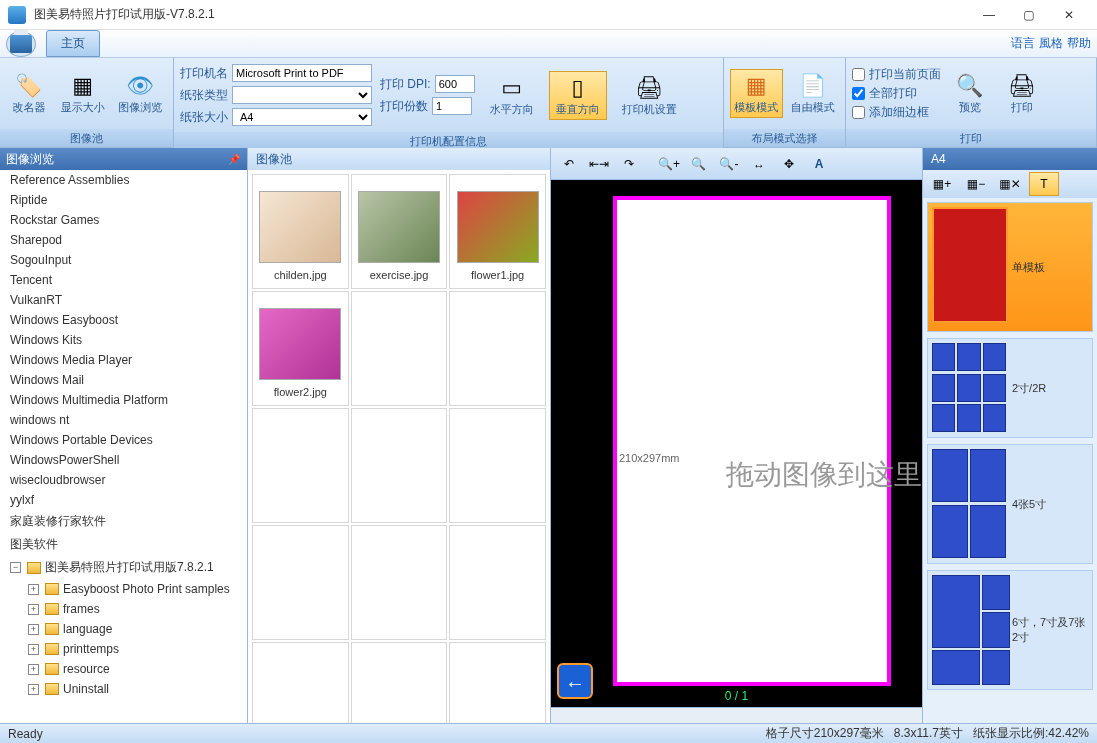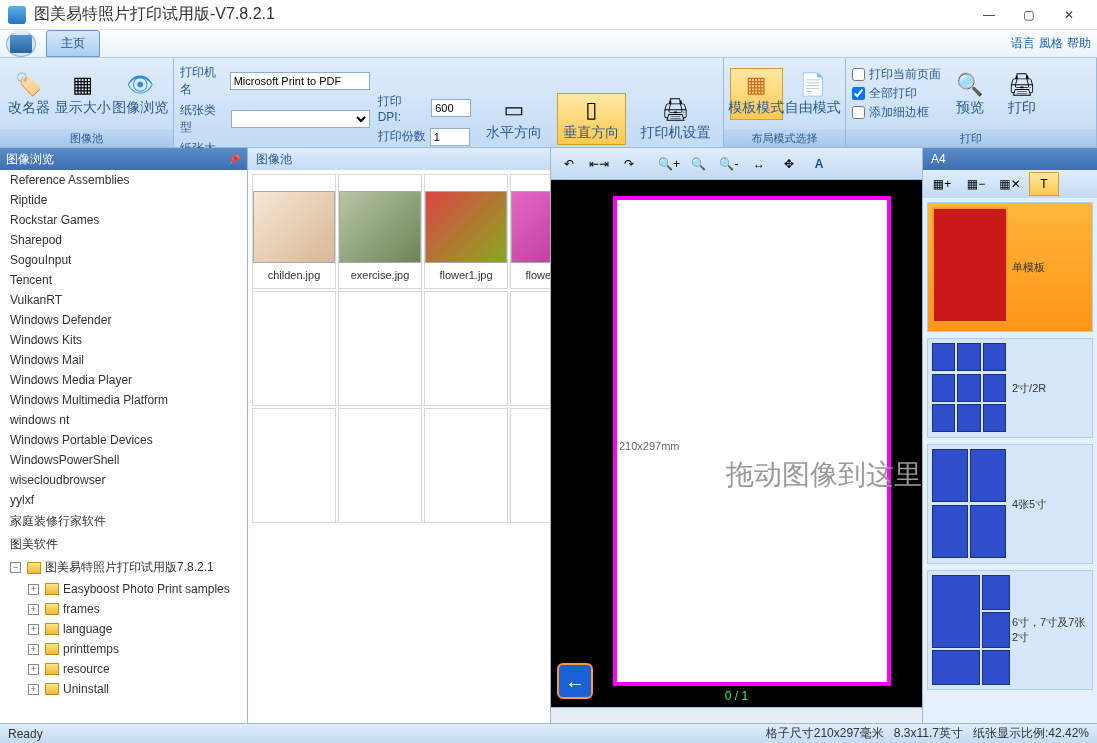--- a/index.html
+++ b/index.html
@@ -1,36 +1,36 @@
 <!DOCTYPE html>
 <html><head>
 <meta charset="utf-8">
 <style>
 * { box-sizing: border-box; margin: 0; padding: 0; font-family: "Microsoft YaHei", "Segoe UI", sans-serif; font-size: 12px; }
 body { background: #fff; width: 1097px; height: 743px; overflow: hidden; display: flex; flex-direction: column; }
 
 .titlebar { height: 30px; background: #fff; display: flex; align-items: center; padding: 0 8px; border-bottom: 1px solid #e0e0e0; }
 .titlebar .appicon { width: 18px; height: 18px; background: linear-gradient(#5bb0e8,#2576c4); border-radius: 3px; margin-right: 8px; display:flex;align-items:center;justify-content:center;}
-.titlebar .title { flex: 1; font-size: 16px; color: #333; }
+.titlebar .title { flex: 1; font-size: 12px; color: #333; }
 .titlebar .winbtn { width: 40px; height: 28px; display: flex; align-items: center; justify-content: center; cursor: pointer; color:#333;}
 
 .menurow { height: 28px; background: linear-gradient(#fdfdfd,#e9f2fb); border-bottom: 1px solid #b5cbe7; display: flex; align-items: center; padding: 0 6px; }
 .menurow .roundbtn { width: 30px; height: 26px; background: radial-gradient(#fff,#bcd6ef); border:1px solid #8faecf; border-radius: 50%; margin-right:10px; display:flex;align-items:center;justify-content:center; cursor:pointer;}
 .menurow .tab { padding: 4px 14px; background: linear-gradient(#d9e9fb,#a9cdf0); border:1px solid #6e9bcd; border-radius: 3px 3px 0 0; color:#1b4d87; cursor:pointer;}
 .menurow .rightlinks { margin-left:auto; display:flex; gap:4px; color:#1860b8;}
 .menurow .rightlinks span { cursor:pointer; }
 
 .ribbon { height: 90px; background: linear-gradient(#e0edfb,#c3dbf4); border-bottom: 1px solid #9cb9db; display:flex; }
 .rgroup { border-right: 1px solid #9cb9db; display:flex; flex-direction:column; }
 .rgroup .body { flex:1; display:flex; align-items:center; padding:4px 6px; gap:4px;}
 .rgroup .label { height:18px; background:linear-gradient(#bed8f3,#a6c7ea); text-align:center; font-size:11px; color:#2a5a94; line-height:18px;}
 .rbtn { display:flex; flex-direction:column; align-items:center; justify-content:center; padding:2px 6px; min-width:46px; cursor:pointer; border:1px solid transparent;}
 .rbtn .ic { width:28px; height:28px; display:flex;align-items:center;justify-content:center; font-size:22px; }
 .rbtn.sel { background:linear-gradient(#ffe8a6,#ffc94f); border:1px solid #d69e2a;}
-.rtxt { font-size:14px; color:#2a5a94; white-space:nowrap;}
+.rtxt { font-size:11px; color:#2a5a94; white-space:nowrap;}
 .fieldrow { display:flex; align-items:center; gap:4px; margin:2px 0; font-size:11px; color:#2a5a94;}
 .fieldrow input, .fieldrow select { font-size:11px; border:1px solid #8faecf; background:#fff; padding:1px 3px; height:18px;}
 .checkrow { display:flex; align-items:center; gap:4px; font-size:11px; color:#2a5a94;}
 
 .workspace { flex:1; display:flex; min-height:0; }
 
 .leftpanel { width:248px; background:#fff; border-right:1px solid #9cb9db; display:flex; flex-direction:column;}
 .panelhdr { height:22px; background:linear-gradient(#5b8bc8,#3d6fb0); color:#fff; display:flex; align-items:center; padding:0 6px; font-size:12px;}
 .panelhdr .pin { margin-left:auto; cursor:pointer; font-size:10px;}
 .treebody { flex:1; overflow-y:auto; background:#fff; }
@@ -38,33 +38,33 @@
 .treebody::-webkit-scrollbar-track{background:#e8eef6;}
 .treebody::-webkit-scrollbar-thumb{background:#b8cde6;border:1px solid #9cb9db;}
 .treeitem { padding:3px 6px 3px 10px; color:#333; cursor:pointer; white-space:nowrap; display:flex;align-items:center;gap:4px;}
 .treeitem.sub { padding-left:28px;}
 .folder-ic { width:14px;height:12px;background:linear-gradient(#ffe28a,#f0b838);border:1px solid #c68f18;display:inline-block;}
 .expander { width:11px;height:11px;border:1px solid #888;display:inline-flex;align-items:center;justify-content:center;font-size:9px;line-height:1;color:#555;margin-right:2px;}
 
 .poolhdr { height:22px; background:linear-gradient(#e0edfb,#c3dbf4); color:#2a5a94; padding:0 8px; display:flex; align-items:center;}
 
 .centerpanel { width:303px; border-right:1px solid #9cb9db; display:flex; flex-direction:column; background:#fff;}
-.thumbgrid { flex:1; overflow:auto; padding:4px; display:grid; grid-template-columns:repeat(5,1fr); gap:2px; align-content:start;}
+.thumbgrid { flex:1; overflow:auto; padding:4px; display:grid; grid-template-columns:repeat(3,1fr); gap:2px; align-content:start;}
 .thumbcell { height:115px; border:1px solid #d7d7d7; display:flex; flex-direction:column; align-items:center; justify-content:center; cursor:pointer;}
 .thumbcell .img { width:82px; height:72px; margin-top:8px; border:1px solid #aaa;}
 .thumbcell .cap { font-size:11px; color:#333; margin-top:6px;}
 .thumbcell.empty { }
 
 .canvaspanel { flex:1; display:flex; flex-direction:column; background:#000; min-width:0;}
 .ctoolbar { height:32px; background:linear-gradient(#e0edfb,#c3dbf4); border-bottom:1px solid #9cb9db; display:flex; align-items:center; padding:0 4px; gap:2px;}
 .ctbtn { width:28px; height:26px; display:flex;align-items:center;justify-content:center; cursor:pointer; border:1px solid transparent;}
 .canvasarea { flex:1; position:relative; background:#000; overflow:hidden;}
 .page { position:absolute; left:62px; top:16px; width:278px; height:490px; background:#fff; border:4px solid #ff00ff;}
 .dragtxt { position:absolute; right:0; top:56%; transform:translateY(-50%); color:#999; font-size:28px; white-space:nowrap;}
-.pagelbl { position:absolute; left:68px; top:260px; color:#666; font-size:11px;}
+.pagelbl { position:absolute; left:68px; top:272px; color:#666; font-size:11px;}
 .backbtn { position:absolute; left:6px; bottom:8px; width:36px;height:36px; background:#1b61d6; border:2px solid #ff9b2a; border-radius:6px; display:flex;align-items:center;justify-content:center; color:#fff; font-size:20px; cursor:pointer;}
 .pagectr { position:absolute; left:50%; bottom:4px; transform:translateX(-50%); color:#27ef6f; font-size:12px;}
 .hscroll { height:16px; background:#e8eef6; border-top:1px solid #9cb9db;}
 
 .rightpanel { width:175px; background:#e6f0fb; border-left:1px solid #9cb9db; display:flex; flex-direction:column;}
 .rtoolbar { height:28px; display:flex; align-items:center; padding:0 4px; gap:4px; background:linear-gradient(#e0edfb,#c3dbf4);}
 .rtbtn { width:30px;height:24px;display:flex;align-items:center;justify-content:center;cursor:pointer;border:1px solid transparent;}
 .rtbtn.sel { background:linear-gradient(#ffe8a6,#ffc94f); border-color:#d69e2a;}
 .rtpllist { flex:1; overflow-y:auto; padding:4px;}
 .tplrow { display:flex; align-items:center; margin-bottom:6px; background:#d6e7f9; border:1px solid #aecdef; padding:4px;}
@@ -213,24 +213,24 @@
         <span class="pin">📌</span>
       </div>
     <div class="treebody" id="treebody">
         <div class="treeitem">Reference Assemblies</div>
         <div class="treeitem">Riptide</div>
         <div class="treeitem">Rockstar Games</div>
         <div class="treeitem">Sharepod</div>
         <div class="treeitem">SogouInput</div>
         <div class="treeitem">Tencent</div>
         <div class="treeitem">VulkanRT</div>
-        <div class="treeitem">Windows Defender</div>
+        <div class="treeitem">Windows Easyboost</div>
         <div class="treeitem">Windows Kits</div>
+        <div class="treeitem">Windows Media Player</div>
         <div class="treeitem">Windows Mail</div>
-        <div class="treeitem">Windows Media Player</div>
         <div class="treeitem">Windows Multimedia Platform</div>
         <div class="treeitem">windows nt</div>
         <div class="treeitem">Windows Portable Devices</div>
         <div class="treeitem">WindowsPowerShell</div>
         <div class="treeitem">wisecloudbrowser</div>
         <div class="treeitem">yylxf</div>
         <div class="treeitem">家庭装修行家软件</div>
         <div class="treeitem">图美软件</div>
         <div class="treeitem"><span class="expander">−</span><span class="folder-ic"></span> 图美易特照片打印试用版7.8.2.1</div>
         <div class="treeitem sub"><span class="expander">+</span><span class="folder-ic"></span> Easyboost Photo Print samples</div>

